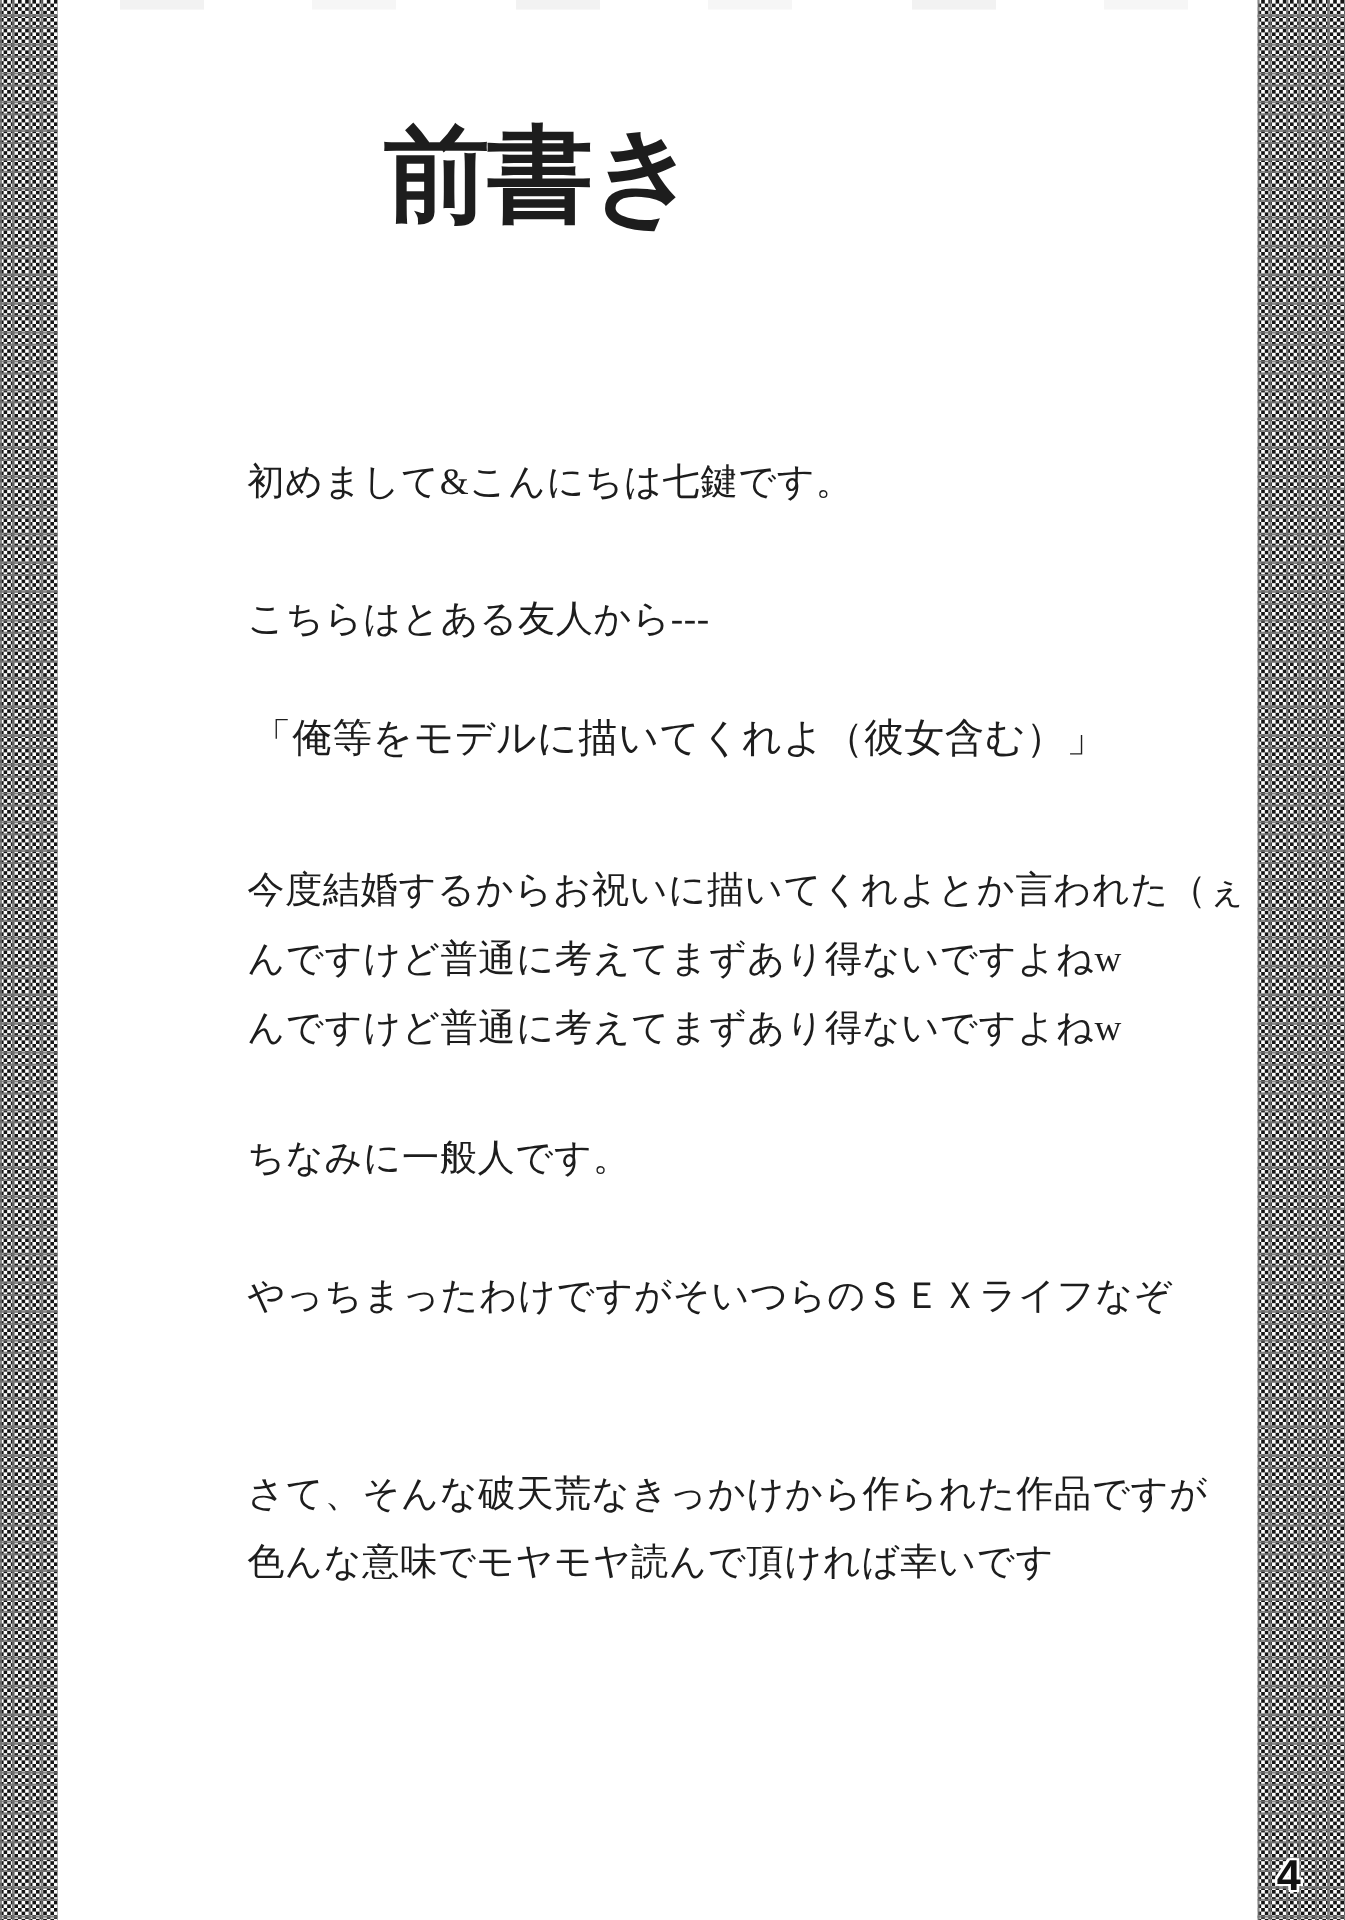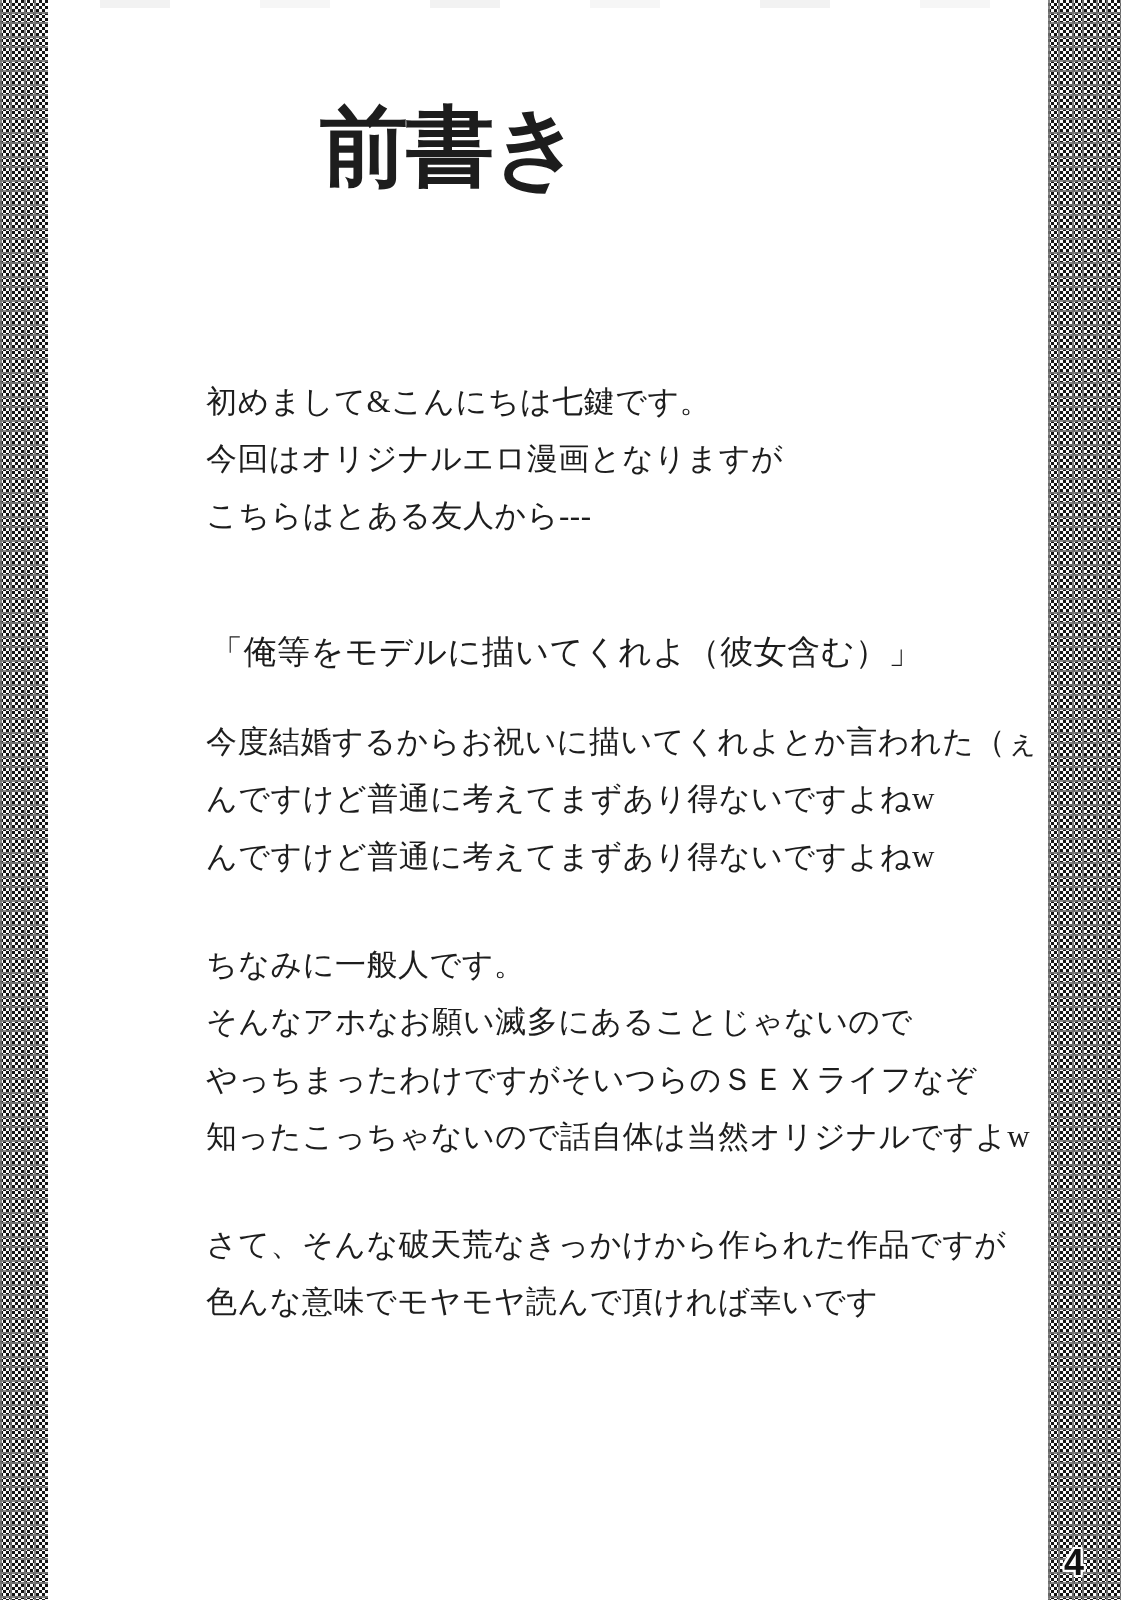--- a/index.html
+++ b/index.html
@@ -64,33 +64,30 @@
 
   <div class="checker left"></div>
   <div class="checker right"></div>
   <div class="scan-artifact-top"></div>
 
   <div class="content">
 
     <div class="title">前書き</div>
 
     <div class="line" style="top:383px">初めまして&amp;こんにちは七鍵です。</div>
-    <div class="line" style="top:440px">今回はオリジナルエロ漫画となりますが</div>
     <div class="line" style="top:497px">こちらはとある友人から---</div>
 
-    <div class="line quote-line" style="top:633px">「俺等をモデルに描いてくれよ（彼女含む）」</div>
+    <div class="line quote-line" style="top:597px">「俺等をモデルに描いてくれよ（彼女含む）」</div>
 
     <div class="line" style="top:723px">今度結婚するからお祝いに描いてくれよとか言われた（ぇ</div>
     <div class="line" style="top:780px">んですけど普通に考えてまずあり得ないですよねw</div>
     <div class="line" style="top:838px">んですけど普通に考えてまずあり得ないですよねw</div>
 
     <div class="line" style="top:946px">ちなみに一般人です。</div>
-    <div class="line" style="top:1003px">そんなアホなお願い滅多にあることじゃないので</div>
     <div class="line" style="top:1061px">やっちまったわけですがそいつらのＳＥＸライフなぞ</div>
-    <div class="line" style="top:1118px">知ったこっちゃないので話自体は当然オリジナルですよw</div>
 
     <div class="line" style="top:1226px">さて、そんな破天荒なきっかけから作られた作品ですが</div>
     <div class="line" style="top:1283px">色んな意味でモヤモヤ読んで頂ければ幸いです</div>
 
 
   </div>
 
   <div class="page-number">4</div>
 
 </div>

